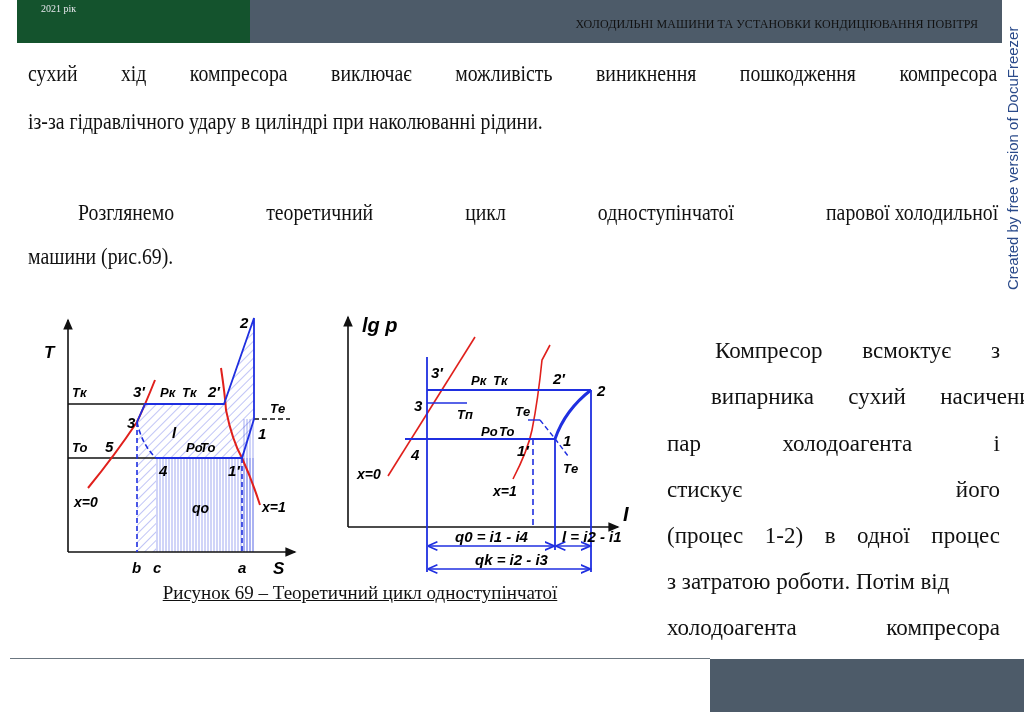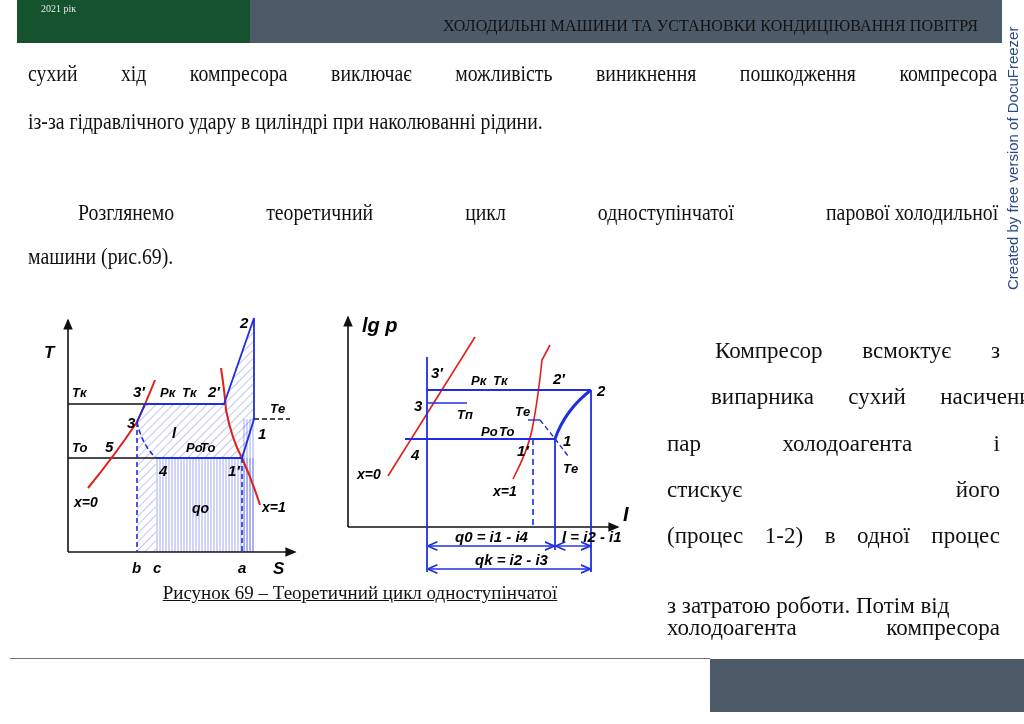--- a/index.html
+++ b/index.html
@@ -15,21 +15,21 @@
   }
   .hdr-year {
     position: absolute; left: 24px; top: 3px; font-size: 10px; color: #e8e8ee;
     font-family: "Liberation Serif", serif;
   }
   .hdr-bar {
     position: absolute; left: 250px; top: 0; width: 752px; height: 43px;
     background: #4d5b69;
   }
   .hdr-title {
-    position: absolute; right: 24px; top: 17px; font-size: 16px; color: #111;
+    position: absolute; right: 24px; top: 17px; font-size: 12px; color: #111;
     font-family: "Liberation Serif", serif; letter-spacing: 0.1px;
   }
   .watermark {
     position: absolute; left: 1003px; top: 0; width: 21px; height: 290px;
   }
   .watermark span {
     position: absolute; left: 0; top: 290px;
     transform-origin: 0 0; transform: rotate(-90deg);
     white-space: nowrap; font-family: "Liberation Sans", sans-serif;
     font-size: 15px; color: #2a4a8a; line-height: 19px;
@@ -232,21 +232,21 @@
     <span>стискує</span>
     <span>його</span>
   </div>
   <div class="rline" style="top:523px;">
     <span>(процес</span>
     <span>1-2)</span>
     <span>в</span>
     <span>одної</span>
     <span>процес</span>
   </div>
-  <div class="rline" style="top:569px;margin-top:24px;">
+  <div class="rline" style="top:569px;">
     <span>з затратою роботи. Потім від</span>
   </div>
   <div class="rline" style="top:615px;">
     <span>холодоагента</span>
     <span>компресора</span>
   </div>
 </div>
 
 <div class="footer-line"></div>
 <div class="footer-bar"></div>

